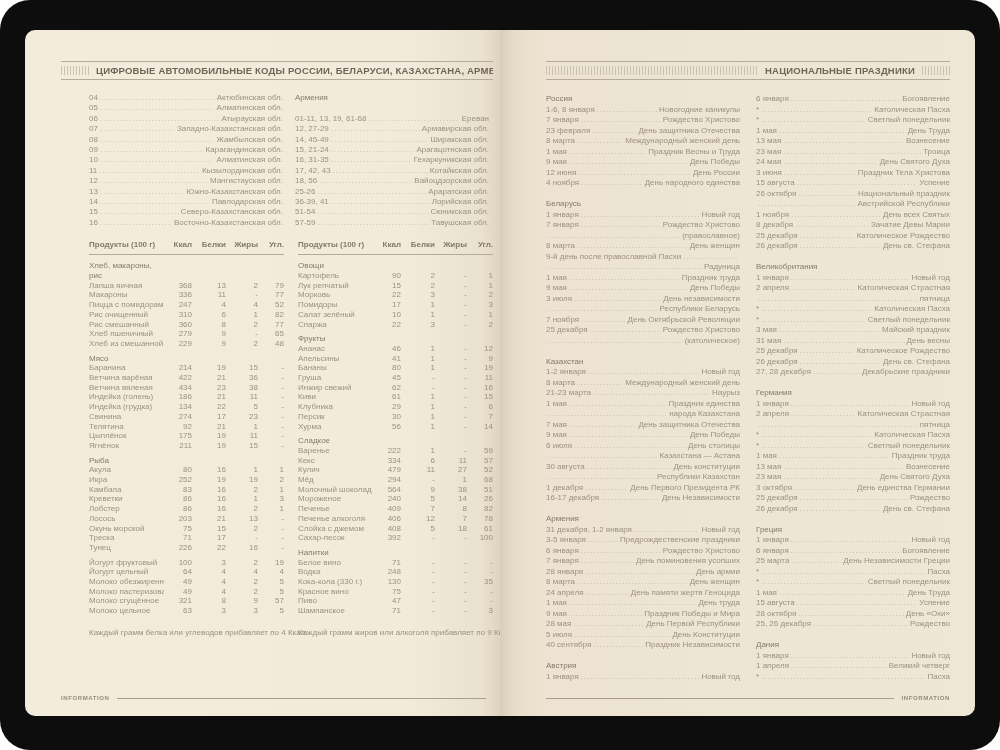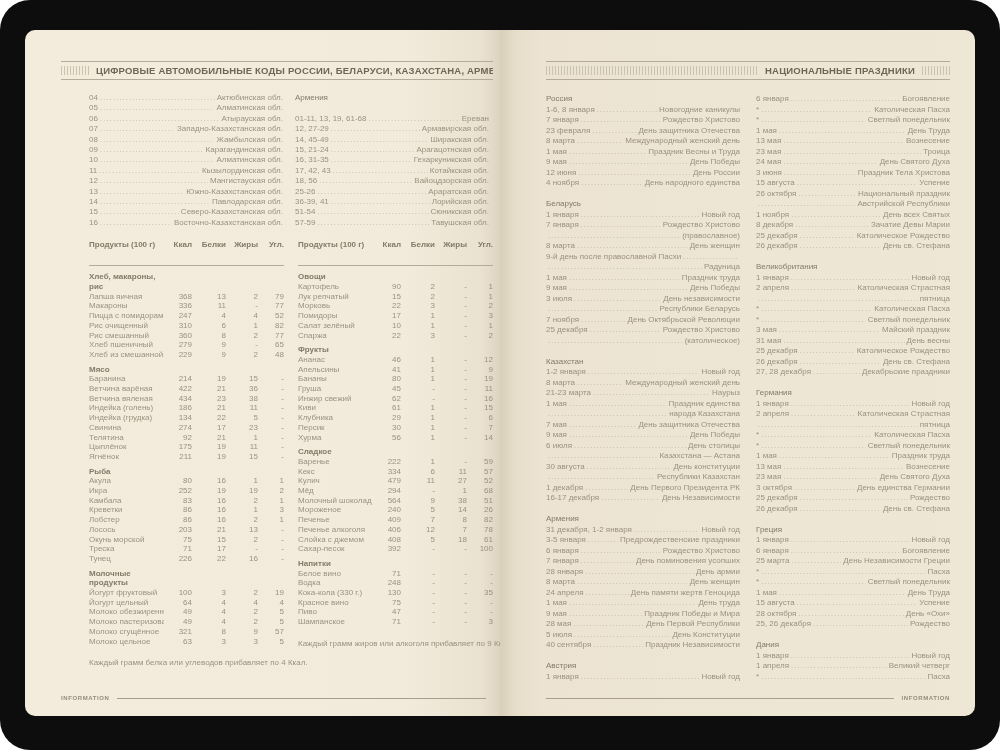--- a/index.html
+++ b/index.html
@@ -27,23 +27,23 @@
   .dots{flex:1 1 0;min-width:6px;overflow:hidden;white-space:nowrap;color:#b4aa99;
         margin:0 2px;font-size:7px;letter-spacing:1.3px}
   .dots::before{content:"............................................................................................................................................................"}
   .bl{height:10.4px}
   .codes{display:flex;gap:12px;margin:13px 4px 0 28px}
   .codes>div{flex:1;min-width:0}
   
   .nutri{display:flex;gap:14px;margin:12px 0 0 28px}
   .ncol{flex:1;min-width:0}
   .trow,.nhead{display:grid;grid-template-columns:1fr 28px 34px 32px 26px;font-size:8px}
-  .nhead{border-bottom:1px solid #b4ab9a;padding-bottom:16px;margin-bottom:6px;font-weight:700;color:#847a6a}
+  .nhead{border-bottom:1px solid #b4ab9a;padding-bottom:5px;margin-bottom:6px;font-weight:700;color:#847a6a}
   .trow{line-height:9.7px;color:#9b9181}
-  .ghd{font-weight:700;color:#847a6a}
+  .ghd{font-weight:400;color:#847a6a}
   .num{text-align:right}
   .nm{white-space:nowrap;overflow:hidden}
   .tbl{height:5px}
   .note{margin-top:12px;font-size:8px;color:#9b9181;white-space:nowrap}
   
   .hol{display:flex;gap:16px;margin-top:14px}
   .hol>div{flex:1;min-width:0}
   .hol .ln{line-height:10.5px}
   .hol .bl{height:10.5px}
   
@@ -380,21 +380,20 @@
             <span class="num">-</span>
           </div>
           <div class="trow">
             <span class="nm">Тунец</span>
             <span class="num">226</span>
             <span class="num">22</span>
             <span class="num">16</span>
             <span class="num">-</span>
           </div>
           <div class="tbl"></div>
-          <div class="trow ghd">Молочные продукты</div>
           <div class="trow">
             <span class="nm">Йогурт фруктовый</span>
             <span class="num">100</span>
             <span class="num">3</span>
             <span class="num">2</span>
             <span class="num">19</span>
           </div>
           <div class="trow">
             <span class="nm">Йогурт цельный</span>
             <span class="num">64</span>

